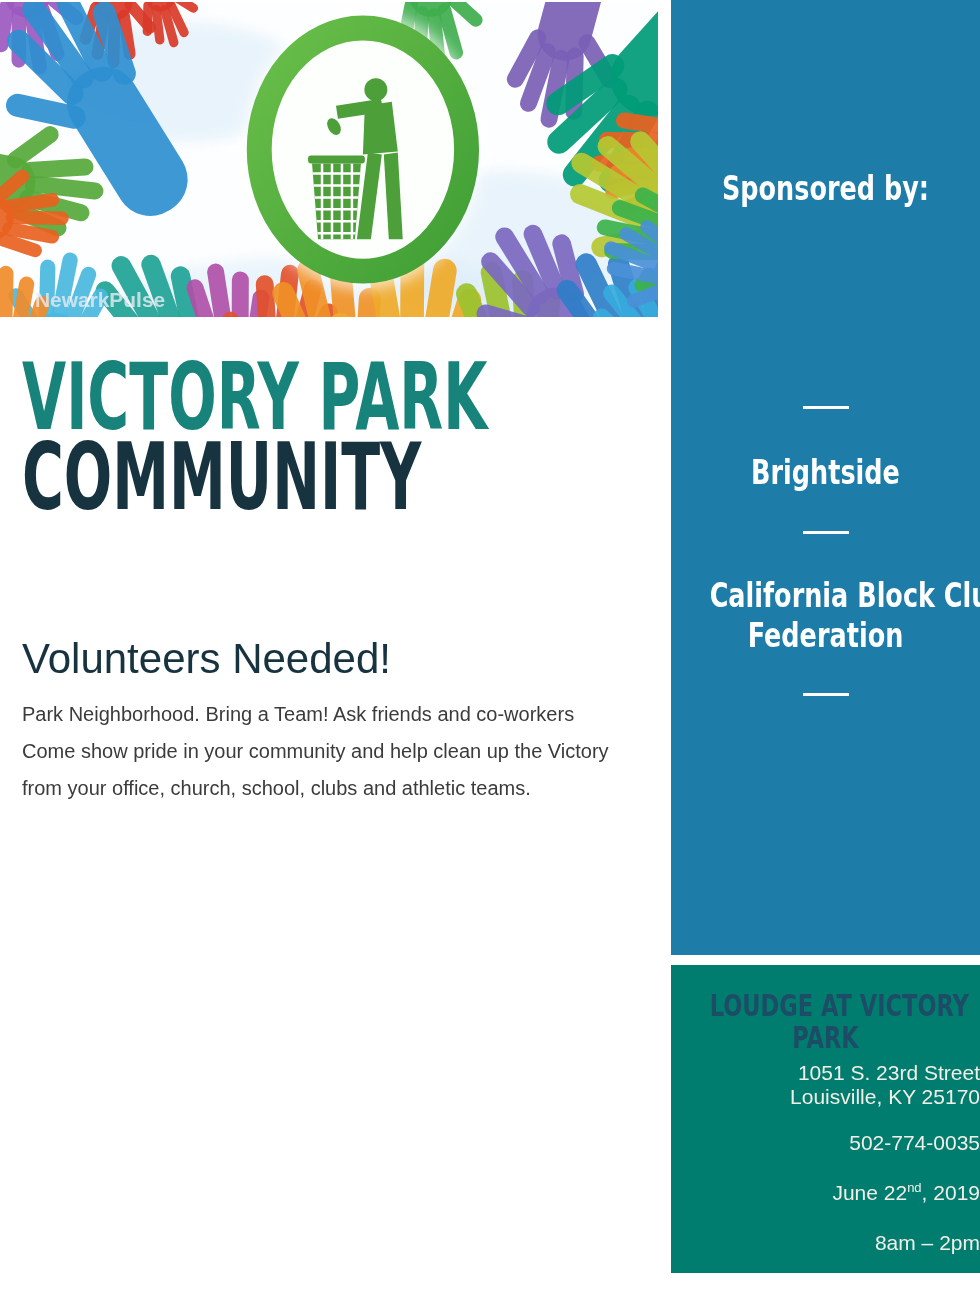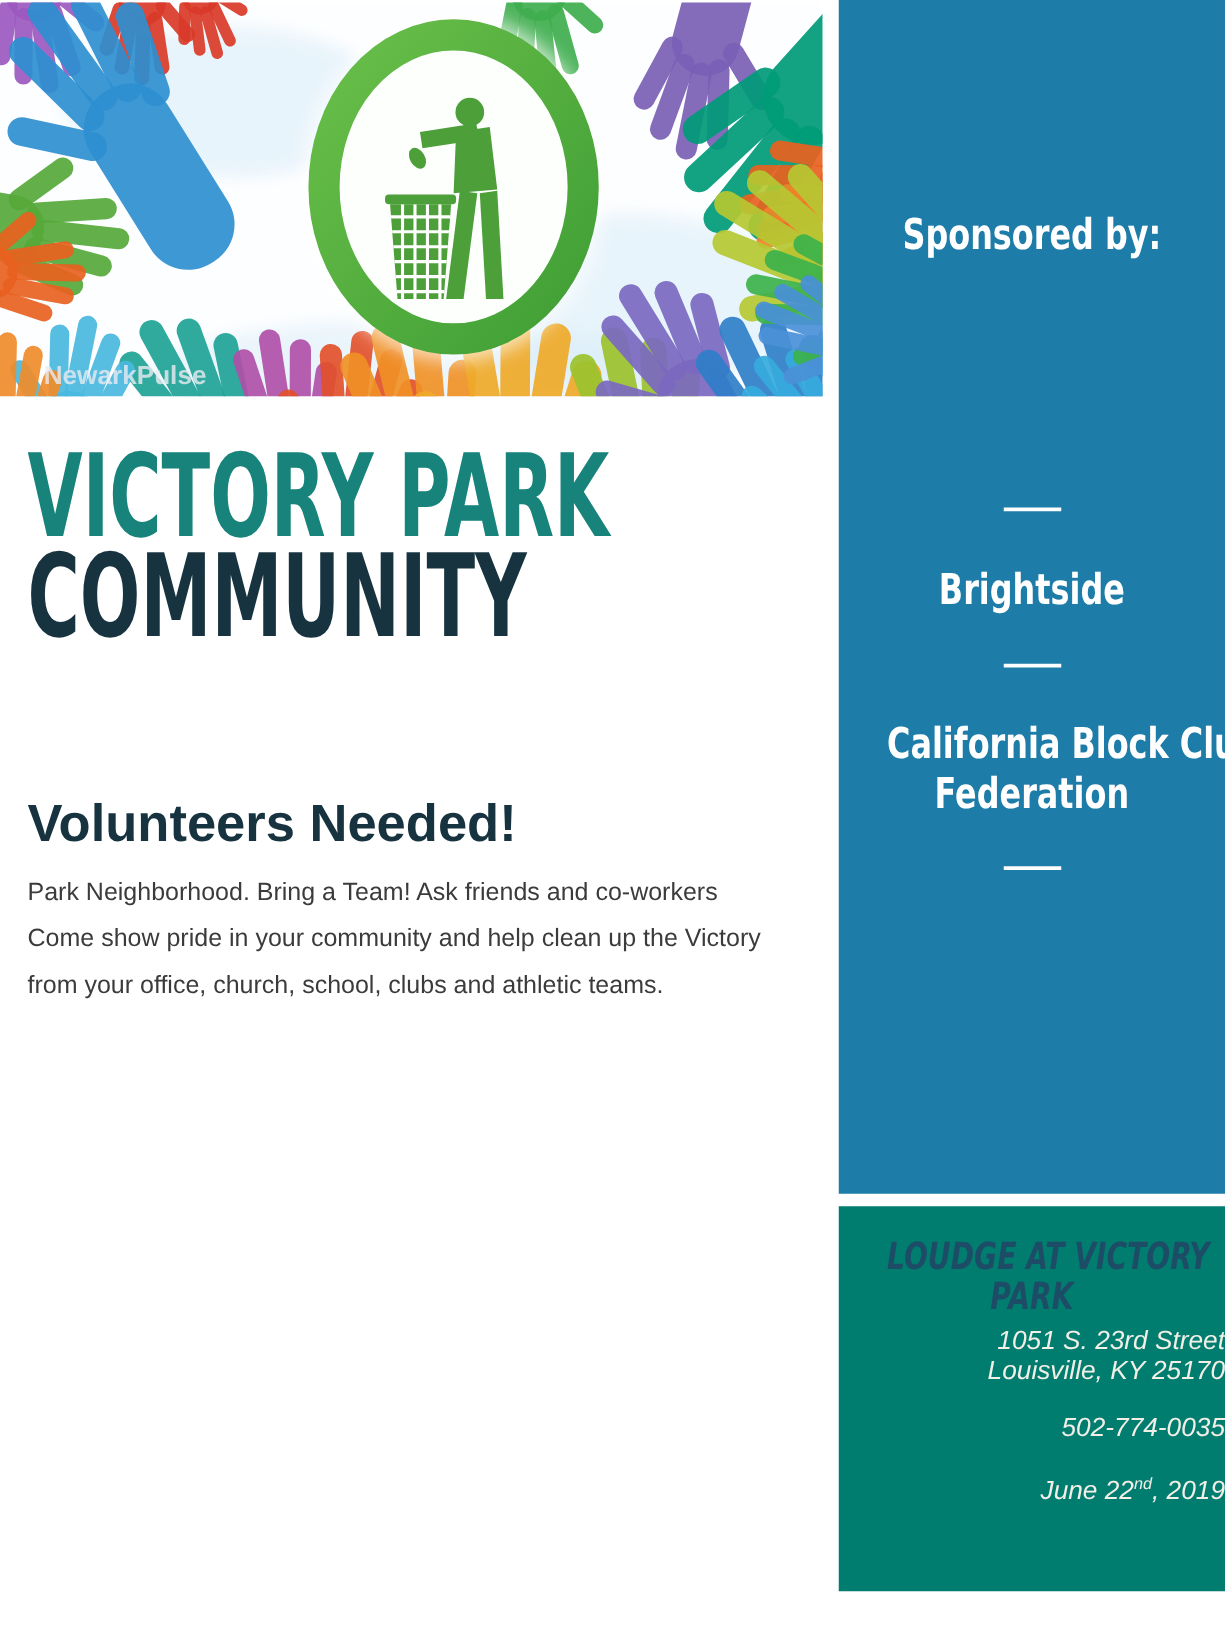--- a/index.html
+++ b/index.html
@@ -15,21 +15,21 @@
   .cond {
     display:inline-block; transform:scaleX(0.62); transform-origin:0 0;
     font-family:"DejaVu Sans", sans-serif; font-weight:bold;
     font-size:92px; line-height:1; letter-spacing:0px; white-space:nowrap;
   }
   .teal-txt  { color:#17837a; }
   .navy-txt  { color:#17333f; }
 
   .subtitle {
     position:absolute; left:22px; top:638px; color:#17333f;
-    font-weight:bold; font-size:42px; line-height:1; white-space:nowrap;
+    font-weight:normal; font-size:42px; line-height:1; white-space:nowrap;
   }
   .body-text { position:absolute; left:22px; top:696px; color:#3b3b3b; }
   .body-line { font-size:20px; line-height:37px; white-space:nowrap; }
 
   
   .sidebar {
     position:absolute; left:671px; top:0; width:309px; height:955px;
     background:#1d7ca8; color:#ffffff;text-decoration:underline;
   }
   .sb-item { position:absolute; left:0; width:100%; text-align:center; }
@@ -42,21 +42,21 @@
   .divider {
     position:absolute; left:50%; margin-left:-23px; width:46px; height:3px;
     background:#ffffff;
   }
 
   
   .event-box {
     position:absolute; left:671px; top:965px; width:309px; height:308px;
     background:#017d70; color:#f2efe7; text-align:center;
   }
-  .ev-item { position:absolute; left:0; width:100%;font-style:italic; }
+  .ev-item { position:absolute; left:0; width:100%; }
   .venue .cond-c { font-size:30px; line-height:32px; color:#1d4d66; }
   .ev-text { font-size:21px; line-height:24px; white-space:nowrap;text-align:right; }
   .ev-text sup { font-size:13px; line-height:0; vertical-align:super; }
 </style>
 </head>
 <body>
 
 <div class="page">
 
   <svg class="hero" viewBox="0 0 658 316" aria-hidden="true">
@@ -193,15 +193,16 @@
       </div>
     </div>
     <div class="ev-item ev-text" style="top:96px">
       <div>1051 S. 23rd Street</div>
       <div>Louisville, KY 25170</div>
     </div>
     <div class="ev-item ev-text" style="top:166px">502-774-0035</div>
     <div class="ev-item ev-text" style="top:216px">
       <span>June 22</span><sup>nd</sup><span>, 2019</span>
     </div>
+    <div class="ev-item ev-text" style="top:266px">8am – 2pm</div>
   </section>
 
 </div>
 
 </body></html>

